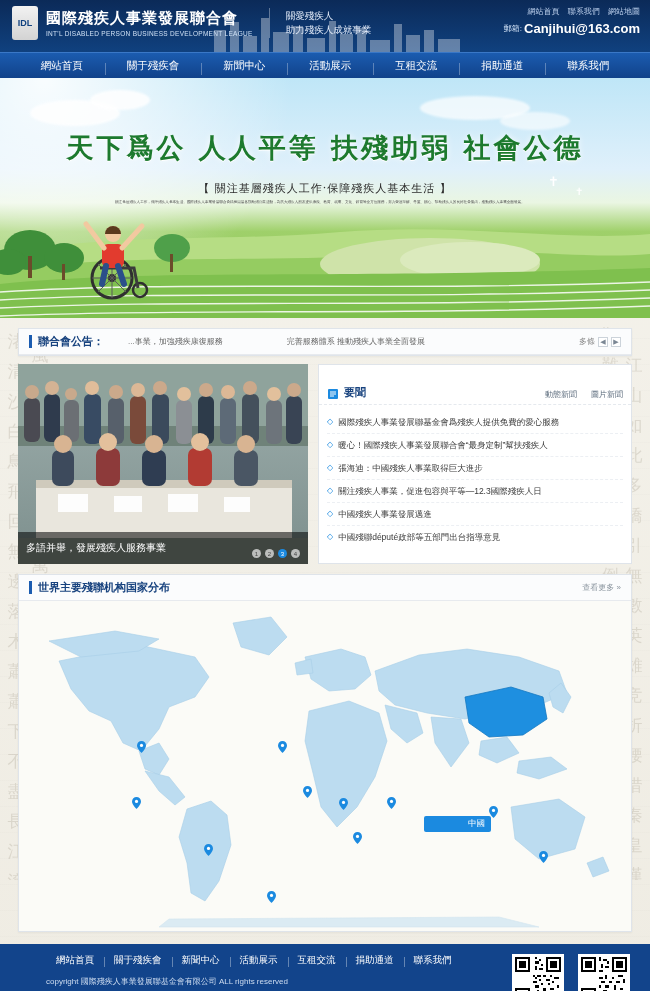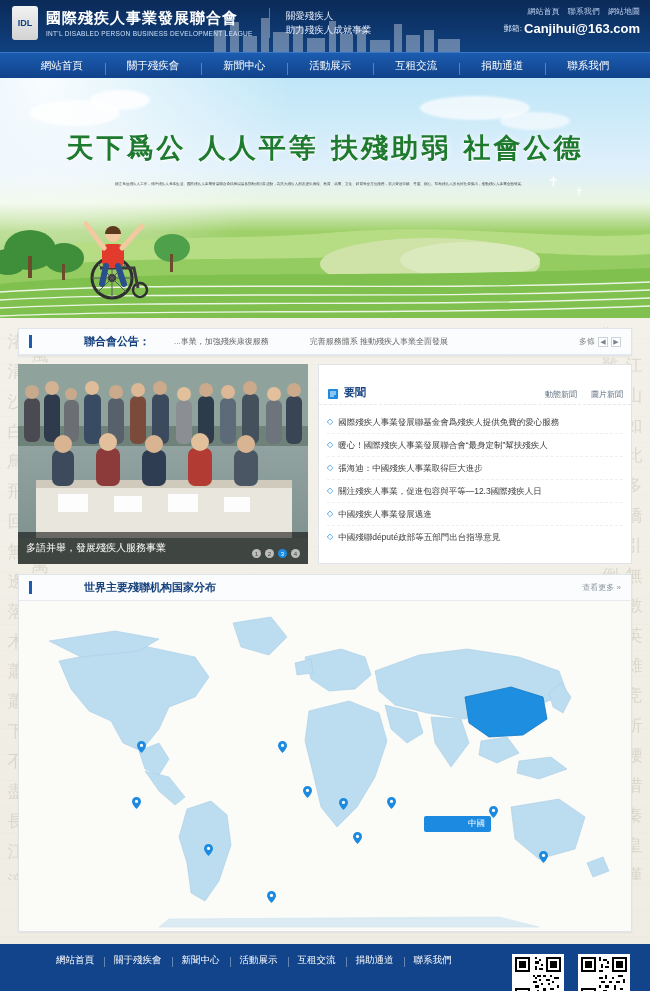--- a/index.html
+++ b/index.html
@@ -111,21 +111,21 @@
   .panel {
     background:#fff; border:1px solid #dfe4ea;
     box-shadow: 0 1px 2px rgba(0,0,0,.05);
   }
   .panel-head {
     height:26px; display:flex; align-items:center;
     border-bottom:1px solid #e7eaee; padding:0 10px;
     background:#fbfcfd;
   }
   .panel-head .bar { width:3px;height:13px;background:#1b5cb0; margin-right:6px;}
-  .panel-head .t { font-size:11px; font-weight:bold; color:#17427e; font-family:"DejaVu Serif",serif;margin-left:46px;}
+  .panel-head .t { font-size:11px; font-weight:bold; color:#17427e; font-family:"DejaVu Serif",serif;}
   .notice-row { display:flex; align-items:center; width:100%; }
   .notice-item { font-size:8px; color:#666; margin-left:24px; }
   .notice-item2 { font-size:8px; color:#666; margin-left:auto; margin-right:90px;}
   .more { font-size:8px; color:#888; margin-left:auto; display:flex; align-items:center; gap:3px;}
   .arrow-btn { width:10px;height:10px;border:1px solid #ccd3da; color:#7b8794; font-size:7px;
     display:inline-flex;align-items:center;justify-content:center; background:#fff;}
 
   .two-col { display:flex; gap:10px; margin-top:8px;}
   .photo-box { width:290px; position:relative; }
   .photo {
@@ -246,20 +246,21 @@
     <div class="sunray"></div>
     <div class="cloud" style="left:30px;  top:22px; width:90px;height:26px;"></div>
     <div class="cloud" style="left:90px;  top:12px; width:60px;height:20px;"></div>
     <div class="cloud" style="left:420px; top:18px; width:110px;height:24px;opacity:.7;"></div>
     <div class="cloud" style="left:500px; top:34px; width:70px;height:18px;opacity:.6;"></div>
     <div class="bird" style="left:548px; top:96px;">✝</div>
     <div class="bird" style="left:575px; top:108px; font-size:10px;">✝</div>
 
     <div class="banner-title">天下爲公 人人平等 扶殘助弱 社會公德</div>
     <div class="banner-sub">
+      <div class="line1">【 關注基層殘疾人工作·保障殘疾人基本生活 】</div>
       <div class="line2">關注基層殘疾人工作，保障殘疾人基本生活。國際殘疾人事業發展聯合會積極開展各類助殘公益活動，為廣大殘疾人朋友提供康復、教育、就業、文化、體育等全方位服務，努力營造理解、尊重、關心、幫助殘疾人的良好社會風尚，推動殘疾人事業全面發展。</div>
     </div>
 
     <svg class="hills" viewBox="0 0 650 120" preserveAspectRatio="none">
       <path d="M0,56 C120,34 230,44 340,34 C460,24 560,44 650,36 L650,120 L0,120 Z" fill="#b6dd84"></path>
       <path d="M0,72 C140,54 260,66 400,56 C510,48 580,62 650,56 L650,120 L0,120 Z" fill="#95cc61"></path>
       <ellipse cx="430" cy="66" rx="110" ry="26" fill="#cfe3a9"></ellipse>
       <ellipse cx="470" cy="62" rx="70" ry="18" fill="#dbeabd"></ellipse>
       <path d="M0,86 C160,70 330,82 650,70 L650,120 L0,120 Z" fill="#7fc04e"></path>
       <g stroke="#ffffff" stroke-width="1.4" opacity=".85" fill="none">
@@ -577,20 +578,21 @@
   <div class="footer">
     <div class="f-nav">
       <a href="#">網站首頁</a>
       <a href="#">關于殘疾會</a>
       <a href="#">新聞中心</a>
       <a href="#">活動展示</a>
       <a href="#">互租交流</a>
       <a href="#">捐助通道</a>
       <a href="#">聯系我們</a>
     </div>
+    <div class="f-line">copyright 國際殘疾人事業發展聯基金會有限公司 ALL rights reserved</div>
 
     <div class="qr-wrap">
       <div class="qr-item">
         <div class="qr">
           <svg class="qr-c" viewBox="0 0 21 21" shape-rendering="crispEdges">
             <rect width="21" height="21" fill="#fff"></rect>
             <g fill="#000">
               <rect x="0" y="0" width="7" height="7"></rect>
                 <rect x="1" y="1" width="5" height="5" fill="#fff"></rect>
                 <rect x="2" y="2" width="3" height="3"></rect>

